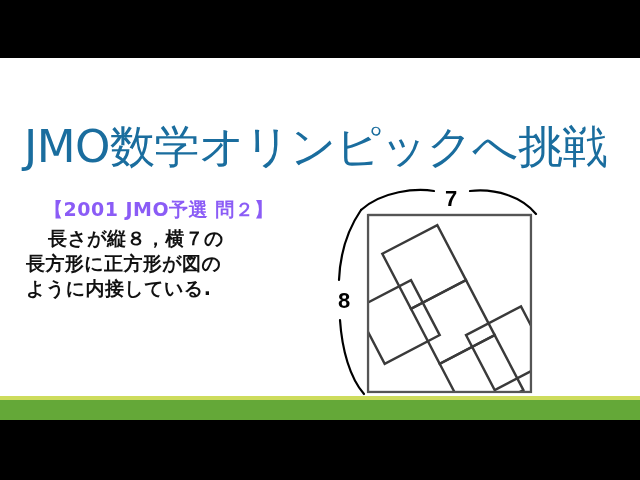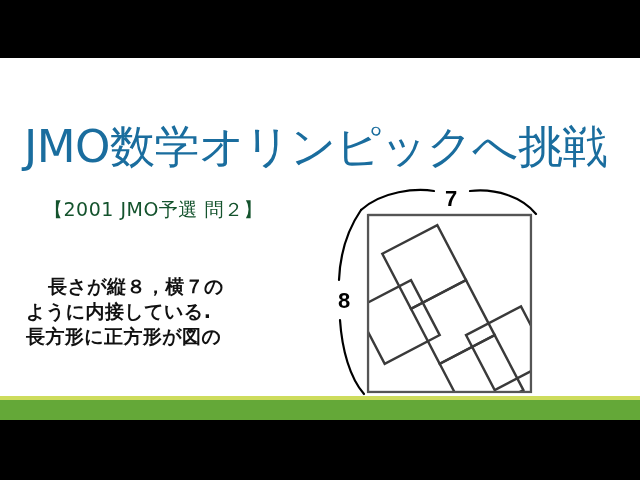--- a/index.html
+++ b/index.html
@@ -68,40 +68,40 @@
     white-space: nowrap;
     font-family: "DejaVu Sans", "Liberation Sans", sans-serif;
   }
 
   
   .prob-head {
     position: absolute;
     left: 44px;
     top: 139px;
     font-size: 19px;
-    font-weight: normal;
-    color: #14532d;
+    font-weight: bold;
+    color: #8b5cf6;
     white-space: nowrap;
     letter-spacing: 0.5px;
     font-family: "DejaVu Sans", "Liberation Sans", sans-serif;
   }
   .prob-body {
     position: absolute;
     left: 26px;
     top: 168px;
     width: 300px;
     font-size: 19px;
     font-weight: bold;
     line-height: 25px;
     color: #111111;
     letter-spacing: 0.4px;
     font-family: "DejaVu Sans", "Liberation Sans", sans-serif;
   }
   .prob-body .line { display: block; white-space: nowrap; }
-  .prob-body .indent { padding-left: 22px; margin-top: 48px; }
+  .prob-body .indent { padding-left: 22px; }
 
   
   .figure {
     position: absolute;
     left: 330px;
     top: 126px;
     width: 290px;
     height: 220px;
   }
   .figure svg { display: block; }
@@ -126,22 +126,22 @@
   <div class="bar-top"></div>
 
   <div class="slide">
 
     <div class="title">JMO数学オリンピックへ挑戦</div>
 
     <div class="prob-head">【2001 JMO予選 問２】</div>
 
     <div class="prob-body">
       <span class="line indent">長さが縦８，横７の</span>
+      <span class="line">長方形に正方形が図の</span>
       <span class="line">ように内接している.</span>
-      <span class="line">長方形に正方形が図の</span>
     </div>
 
     <div class="figure">
       <svg width="290" height="220" viewBox="0 0 290 220">
 
         <rect x="38" y="31" width="163" height="177" fill="#ffffff" stroke="#555555" stroke-width="2.2"></rect>
 
         <g fill="none" stroke="#3a3a3a" stroke-width="2.4" stroke-linejoin="miter">
 
           <polygon points="81.0,124.8 136.0,96.1 164.7,151.1 109.7,179.8"></polygon>

